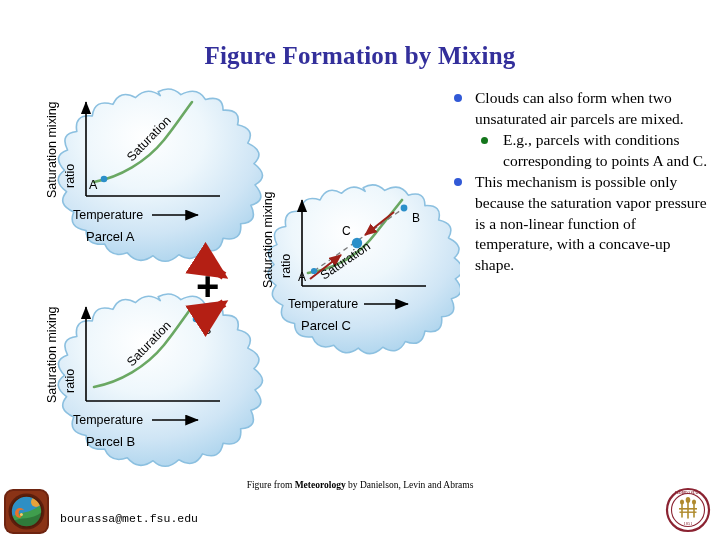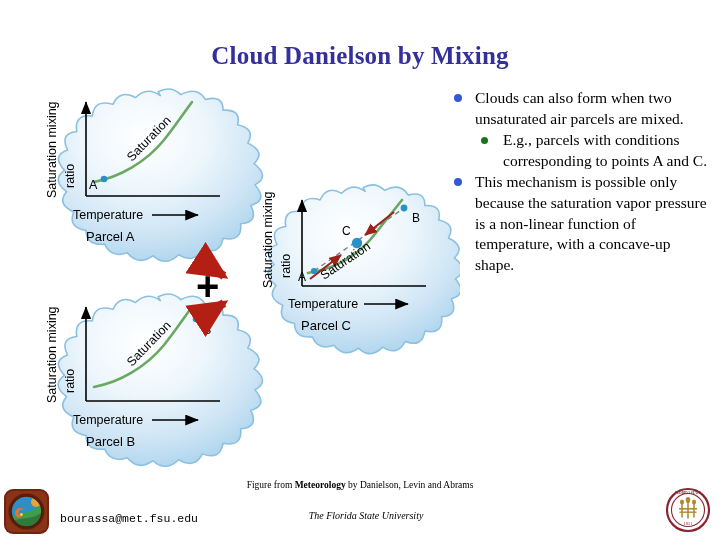--- a/index.html
+++ b/index.html
@@ -49,21 +49,21 @@
     position:absolute;left:60px;top:512px;font-size:11.5px;color:#000;font-family:Liberation Mono, monospace;
   }
   #logo-left{position:absolute;left:3px;top:488px;width:47px;height:47px;}
   #logo-right{position:absolute;left:662px;top:484px;width:52px;height:52px;}
 </style>
 </head>
 <body>
 
 <div id="slide">
 
-  <div id="title">Cloud Danielson by Mixing</div>
+  <div id="title">Figure Formation by Mixing</div>
 
   <div id="figure">
     <svg width="460" height="405" viewBox="0 0 460 405" xmlns="http://www.w3.org/2000/svg">
       <defs>
         <radialGradient id="cloudGrad" cx="42%" cy="28%" r="78%">
           <stop offset="0%" stop-color="#ffffff"></stop>
           <stop offset="38%" stop-color="#eef7fc"></stop>
           <stop offset="72%" stop-color="#cfe5f5"></stop>
           <stop offset="100%" stop-color="#a9d2ec"></stop>
         </radialGradient>
@@ -200,21 +200,20 @@
         <circle cx="33" cy="14" r="5" fill="#e7a23a"></circle>
         <path d="M17,30 a5,5 0 1,1 5,-5 a3.2,3.2 0 1,0 -3.2,3.2" fill="#e8732a"></path>
         <circle cx="18.4" cy="26.6" r="1.5" fill="#f6c86a"></circle>
       </g>
       <circle cx="23.5" cy="23.5" r="15.4" fill="none" stroke="#4d1a0a" stroke-width="1.4"></circle>
     </svg>
   </div>
 
   <div id="email">bourassa@met.fsu.edu</div>
 
-  <div id="univ">The Florida State University</div>
 
   <div id="logo-right">
     <svg width="52" height="52" viewBox="0 0 52 52" xmlns="http://www.w3.org/2000/svg">
       <circle cx="26" cy="26" r="21" fill="#ffffff" stroke="#8b2332" stroke-width="2.2"></circle>
       <circle cx="26" cy="26" r="16.5" fill="#ffffff" stroke="#8b2332" stroke-width="1.1"></circle>
       <g fill="#8b2332" font-family="Liberation Serif, serif" font-size="3.6">
         <text><textPath href="#">&nbsp;</textPath></text>
       </g>
       <g stroke="#a8861f" stroke-width="1.5" stroke-linecap="round" fill="none">
         <line x1="20" y1="19" x2="20" y2="33"></line>

